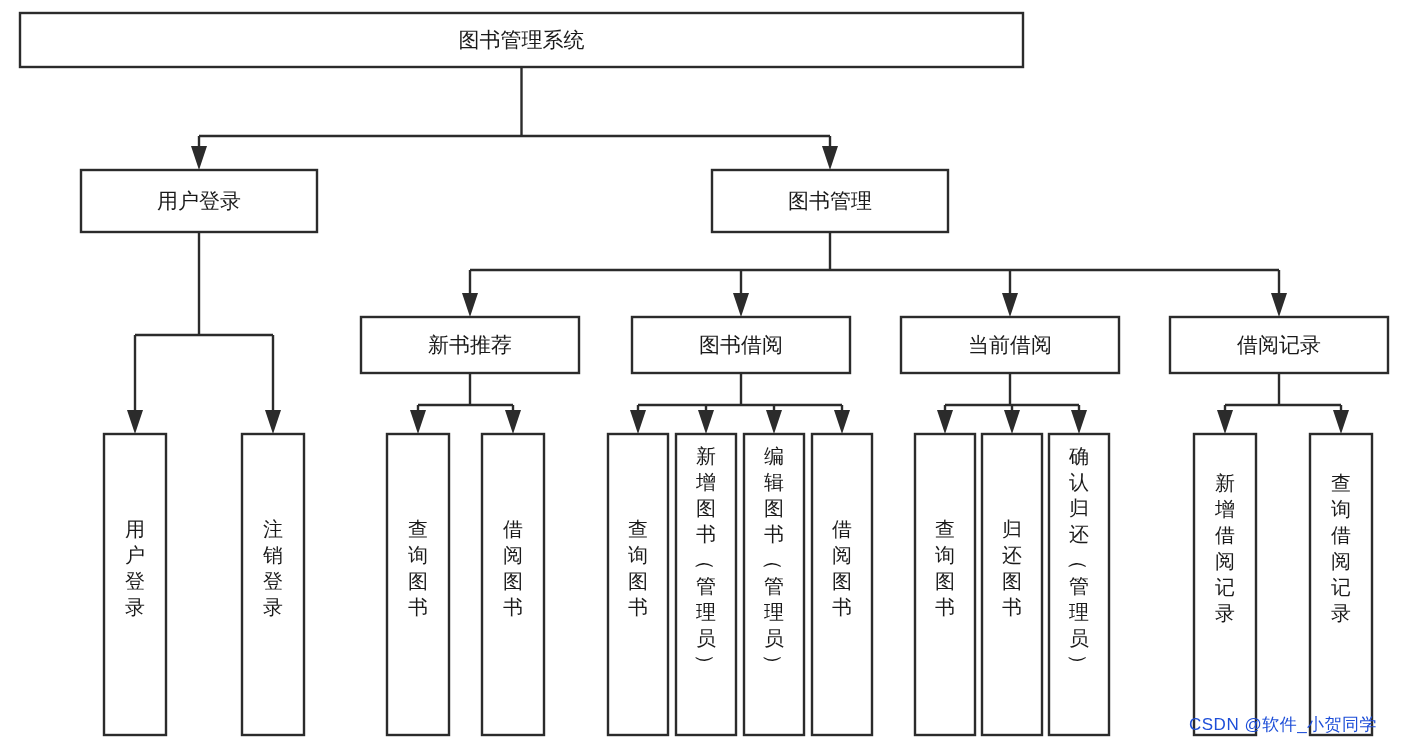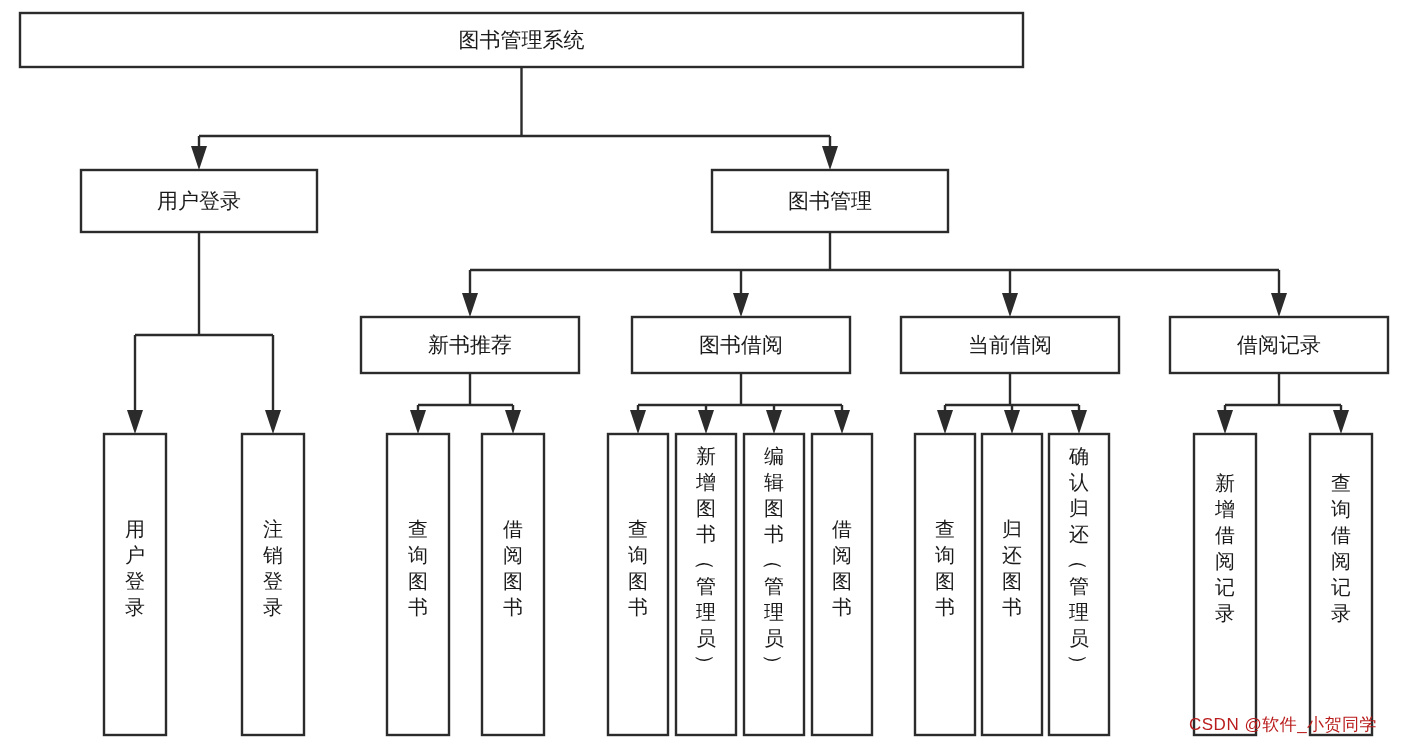--- a/index.html
+++ b/index.html
@@ -70,21 +70,21 @@
   }
   .vlabel span.rot {
     transform: rotate(90deg);
   }
   .watermark {
     position: absolute;
     left: 1189px;
     top: 713px;
     font-family: "Liberation Sans", "DejaVu Sans", sans-serif;
     font-size: 17px;
-    color: #b91c1c;
+    color: #1d4ed8;
     white-space: nowrap;
     letter-spacing: 0.5px;
   }
 </style>
 </head>
 <body>
 
 <div id="chart-root">
 
   <svg class="diagram" viewBox="0 0 1405 747">

